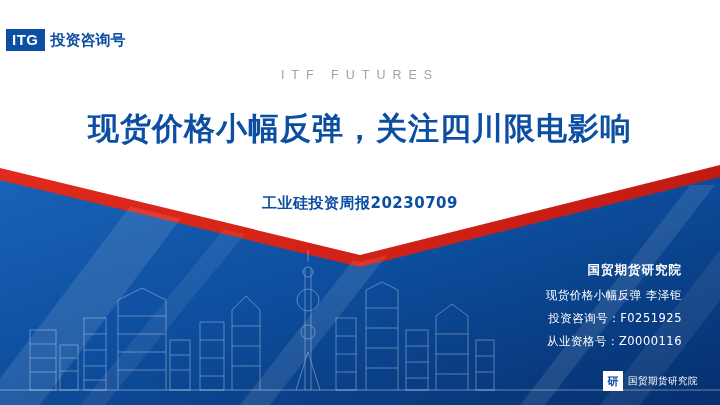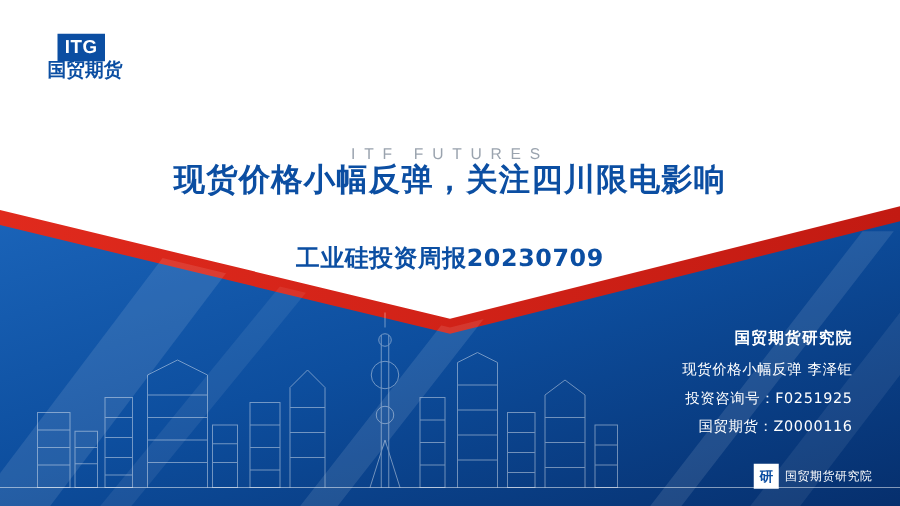--- a/index.html
+++ b/index.html
@@ -14,27 +14,26 @@
     position: relative;
     width: 720px;
     height: 405px;
     overflow: hidden;
     background: #ffffff;
   }
 
   
   .logo {
     position: absolute;
-    left: 32px;
+    left: 6px;
     top: 27px;
     display: flex;
     align-items: center;
     height: 26px;
     z-index: 40;
-    flex-direction: column;
   }
   .logo-mark {
     background: #0b4ea2;
     color: #ffffff;
     font-weight: bold;
     font-size: 15px;
     letter-spacing: 0.5px;
     padding: 3px 6px 4px 6px;
     line-height: 1;
     font-family: "Liberation Sans", sans-serif;
@@ -53,44 +52,42 @@
     position: absolute;
     top: 68px;
     left: 0;
     width: 720px;
     text-align: center;
     color: #9aa3ae;
     font-size: 12.5px;
     letter-spacing: 7px;
     font-family: "Liberation Sans", sans-serif;
     z-index: 40;
-    margin-top: 48px;
   }
   .main-title {
     position: absolute;
     top: 108px;
     left: 0;
     width: 720px;
     text-align: center;
     color: #0b4ea2;
-    font-size: 25px;
+    font-size: 31px;
     font-weight: bold;
     letter-spacing: 1px;
     font-family: "DejaVu Sans", sans-serif;
     z-index: 40;
-    margin-top: 19px;
   }
   .subtitle {
     position: absolute;
     top: 194px;
     left: 0;
     width: 720px;
     text-align: center;
     color: #0b4ea2;
-    font-size: 19px;
+    font-size: 15px;
     font-weight: bold;
     letter-spacing: 0.5px;
     font-family: "DejaVu Sans", sans-serif;
     z-index: 40;
   }
 
   
   .blue-band {
     position: absolute;
     left: 0;
@@ -251,34 +248,34 @@
         <line x1="476" y1="356" x2="494" y2="356"></line>
         <line x1="476" y1="372" x2="494" y2="372"></line>
       </g>
 
       <line x1="0" y1="390" x2="720" y2="390" stroke="#ffffff" stroke-width="0.8" opacity="0.5"></line>
     </g>
   </svg>
 
   <div class="logo">
     <span class="logo-mark">ITG</span>
-    <span class="logo-text">国贸期货</span>
+    <span class="logo-text">投资咨询号</span>
   </div>
 
   <div class="brand-line">ITF FUTURES</div>
 
   <div class="main-title">现货价格小幅反弹，关注四川限电影响</div>
 
   <div class="subtitle">工业硅投资周报20230709</div>
 
   <div class="info-block">
     <div class="info-title">国贸期货研究院</div>
     <div class="info-line">现货价格小幅反弹  李泽钜</div>
     <div class="info-line">投资咨询号：F0251925</div>
-    <div class="info-line">国贸期货：Z0000116</div>
+    <div class="info-line">从业资格号：Z0000116</div>
   </div>
 
   <div class="badge">
     <span class="badge-mark">研</span>
     <span class="badge-text">国贸期货研究院</span>
   </div>
 
 </div>
 
 </body></html>

